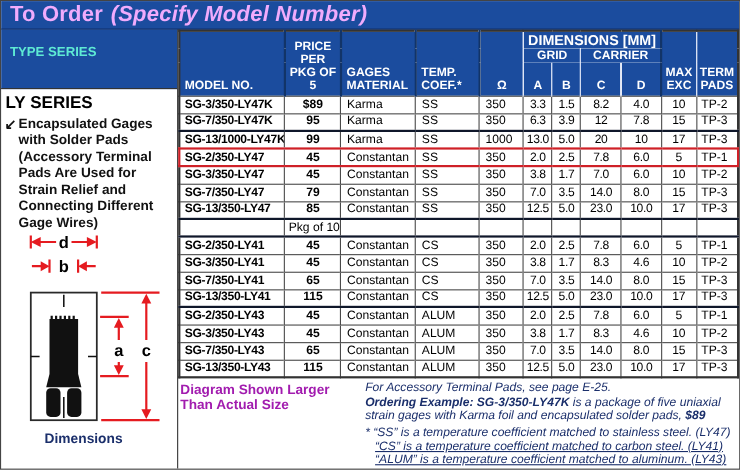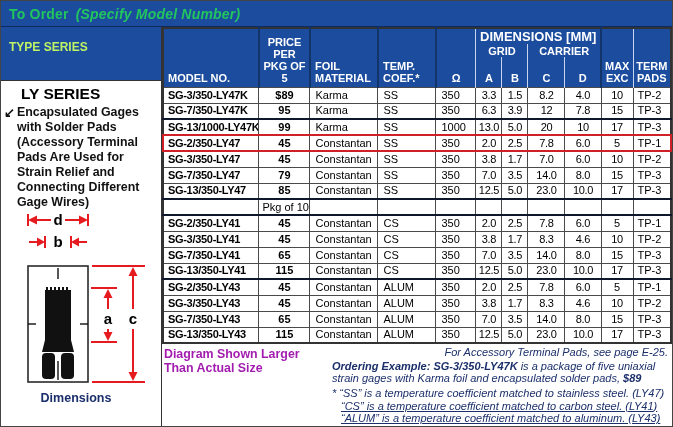--- a/index.html
+++ b/index.html
@@ -3,33 +3,33 @@
 <meta charset="utf-8">
 <style>
   * { margin:0; padding:0; box-sizing:border-box; }
   body { background:#888; font-family:"Liberation Sans", sans-serif; }
   .page {
     position:relative; width:673px; height:427px; background:#fff;
     border:1px solid #444; overflow:hidden; color:#111;
   }
   
   .titlebar {
-    height:26px; background:#1b4c9e; color:#22c55e; display:flex; align-items:center;
+    height:26px; background:#1b4c9e; color:#f0abfc; display:flex; align-items:center;
     padding-left:8px; border-bottom:1px solid #0d2a5e;
-    font-size:14px; font-weight:bold; letter-spacing:.2px;
+    font-size:20px; font-weight:bold; letter-spacing:.2px;
   }
   .titlebar .sub { font-style:italic; margin-left:7px; }
   
   .main { display:flex; height:401px; }
   .leftpanel { width:161px; border-right:1.5px solid #333; display:flex; flex-direction:column; }
   .type-series {
-    height:54px; background:#1b4c9e; color:#bef264; font-weight:bold; font-size:12px;
+    height:54px; background:#1b4c9e; color:#5eead4; font-weight:bold; font-size:12px;
     padding:13px 0 0 8px; border-bottom:1.5px solid #333;
   }
-  .series-name { padding:4px 2px 0 20px; font-size:15.5px; font-weight:bold; line-height:17px; color:#000; }
+  .series-name { padding:4px 2px 0 4px; font-size:15.5px; font-weight:bold; line-height:17px; color:#000; }
   .bullet { display:flex; padding:3px 0 0 3px; font-size:12.4px; font-weight:bold; line-height:15px; }
   .bullet .chk { font-size:13px; margin:0 2px 0 0; }
   .diagram-wrap { margin:1px 0 0 4px; }
   .dim-caption { width:150px; text-align:center; font-weight:bold; font-size:12.5px; color:#1b2f6b; margin-top:-2px; }
   
   .rightcol { flex:1; display:flex; flex-direction:column; }
   table.gage { border-collapse:collapse; table-layout:fixed; width:508px; border:2px solid #333; }
   thead th {
     background:#1b4c9e; color:#fff; font-size:11px; font-weight:bold;
     padding:0 2px; overflow:hidden;
@@ -56,21 +56,21 @@
   td.col-term { padding-left:4px; }
   tr.thick td { border-top:2px solid #0f172a; }
   tr.hl td { border-top:2px solid #cf2027; border-bottom:2px solid #cf2027; }
   tr.hl td:first-child { border-left:2px solid #cf2027; }
   tr.hl td:last-child { border-right:2px solid #cf2027; }
   tr.divider td.col-price { font-weight:normal; text-align:left; padding-left:3px; overflow:visible; }
   
   .notes { display:flex; padding:2px 4px 0 2px; }
   .diagram-note { width:168px; font-weight:bold; color:#a21caf; font-size:12.4px; line-height:14px; padding-top:1px; }
   .right-notes { flex:1; color:#1b2f6b; font-size:11px; font-style:italic; }
-  .accessory { text-align:right; line-height:12px; }
+  .accessory { line-height:12px; }
   .ordering { margin-top:2px; line-height:12px; }
   .ordering .b { font-weight:bold; }
   .fnotes { margin-top:3px; line-height:12.5px; }
   .fline:not(:first-child) { padding-left:9px;text-decoration:underline; }
   svg text { font-family:"Liberation Sans", sans-serif; }
 </style>
 </head>
 <body>
 
 <div class="page">
@@ -156,21 +156,21 @@
             <col style="width:26px">
             <col style="width:37px">
           <col style="width:36px">
             <col style="width:32px">
             <col style="width:38px">
         </colgroup>
         <thead>
           <tr class="r1">
             <th rowspan="3" class="va-b ta-l">MODEL NO.</th>
             <th rowspan="3" class="va-b ta-c h-dark">PRICE PER PKG OF 5</th>
-            <th rowspan="3" class="va-b ta-l h-dark">FOIL MATERIAL</th>
+            <th rowspan="3" class="va-b ta-l h-dark">GAGES MATERIAL</th>
             <th rowspan="3" class="va-b ta-l h-dark">TEMP. COEF.*</th>
             <th rowspan="3" class="va-b ta-c h-dark">Ω</th>
             <th colspan="4" class="dims ta-c h-light">DIMENSIONS [MM]</th>
             <th rowspan="3" class="va-b ta-c h-dark">MAX EXC</th>
             <th rowspan="3" class="va-b ta-c h-light">TERM PADS</th>
           </tr>
           <tr class="r2">
             <th colspan="2" class="ta-c h-light">GRID</th>
             <th colspan="2" class="ta-c h-light">CARRIER</th>
           </tr>

